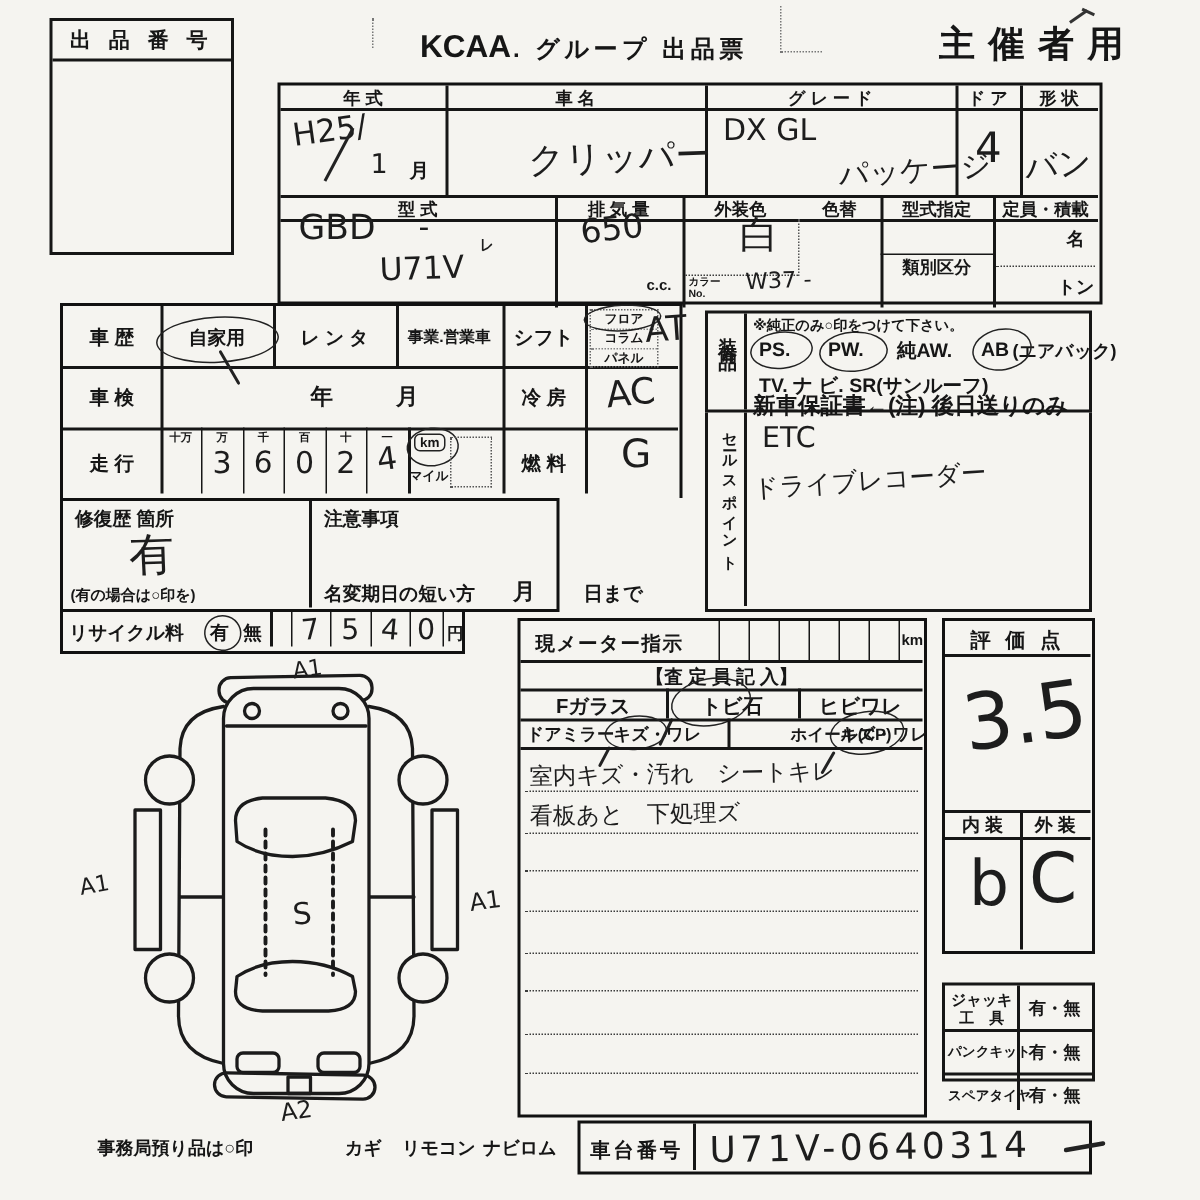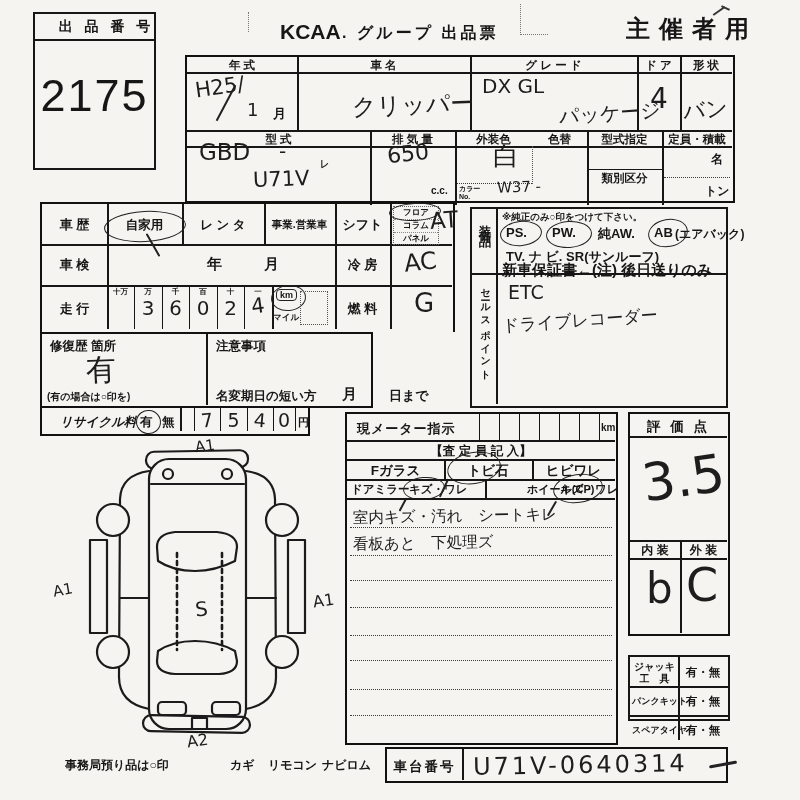--- a/index.html
+++ b/index.html
@@ -17,23 +17,22 @@
   .ctr{text-align:center;}
   .vtext{writing-mode:vertical-rl;text-orientation:upright;}
   svg{display:block;}
 </style>
 </head>
 <body>
 
 <div id="sheet">
 
   <div class="bx" style="left:33px;top:12px;width:123px;height:158px;">
-    <div class="pr ctr" style="left:12px;top:4px;width:119px;font-size:14px;letter-spacing:4px;">出 品 番 号</div>
+    <div class="pr ctr" style="left:0;top:4px;width:119px;font-size:14px;letter-spacing:4px;">出 品 番 号</div>
     <div class="ln" style="left:0;top:25px;width:119px;height:2px;"></div>
-    <div class="pr ctr" style="left:0;top:56px;width:119px;font-size:45px;font-weight:500;letter-spacing:2px;">2175</div>
   </div>
 
   <div class="pr" style="left:280px;top:20px;font-size:21px;font-weight:900;letter-spacing:0;">KCAA</div>
   <div class="pr" style="left:342px;top:23px;font-size:16px;letter-spacing:3px;">. グループ 出品票</div>
   <div class="abs" style="left:248px;top:12px;height:20px;border-left:1.5px dotted #777;"></div>
   <div class="abs" style="left:520px;top:4px;width:27px;height:30px;border-left:1.5px dotted #777;border-bottom:1.5px dotted #777;"></div>
   <div class="pr" style="left:626px;top:13px;font-size:24px;font-weight:900;letter-spacing:9px;">主催者用</div>
   <div class="ln" style="left:712px;top:10px;width:14px;height:2px;transform:rotate(-35deg);background:#333;"></div>
   <div class="ln" style="left:721px;top:7px;width:9px;height:2px;transform:rotate(25deg);background:#333;"></div>
 
@@ -156,21 +155,21 @@
     <div class="pr" style="left:8px;top:4px;font-size:12.5px;">修復歴 箇所</div>
     <div class="hw" style="left:44px;top:16px;font-size:30px;transform:rotate(-2deg);">有</div>
     <div class="pr" style="left:5px;top:56px;font-size:10px;">(有の場合は○印を)</div>
     <div class="pr" style="left:174px;top:4px;font-size:12.5px;">注意事項</div>
     <div class="pr" style="left:174px;top:54px;font-size:12.5px;">名変期日の短い方</div>
     <div class="pr" style="left:300px;top:51px;font-size:15px;">月</div>
     <div class="pr" style="left:347px;top:53px;font-size:13px;">日まで</div>
   </div>
 
   <div class="bx3" style="left:40px;top:408px;width:270px;height:28px;border-top:none;">
-    <div class="pr" style="left:18px;top:6px;font-size:12.5px;font-style:italic;">リサイクル料</div>
+    <div class="pr" style="left:4px;top:6px;font-size:12.5px;">リサイクル料</div>
     <div class="pr" style="left:98px;top:6px;font-size:12.5px;">有</div>
     <div class="circ" style="left:94px;top:2px;width:23px;height:22px;transform:rotate(8deg);"></div>
     <div class="pr" style="left:120px;top:6px;font-size:12.5px;">無</div>
     <div class="ln" style="left:138px;top:0;width:1.5px;height:23px;"></div>
     <div class="ln" style="left:152px;top:0;width:1.2px;height:23px;"></div>
     <div class="ln" style="left:178px;top:0;width:1.2px;height:23px;"></div>
     <div class="ln" style="left:205px;top:0;width:1.2px;height:23px;"></div>
     <div class="ln" style="left:231px;top:0;width:1.2px;height:23px;"></div>
     <div class="ln" style="left:253px;top:0;width:1.2px;height:23px;"></div>
     <div class="hw ctr" style="left:152px;top:1px;width:26px;font-size:19px;transform:rotate(-6deg);">7</div>

